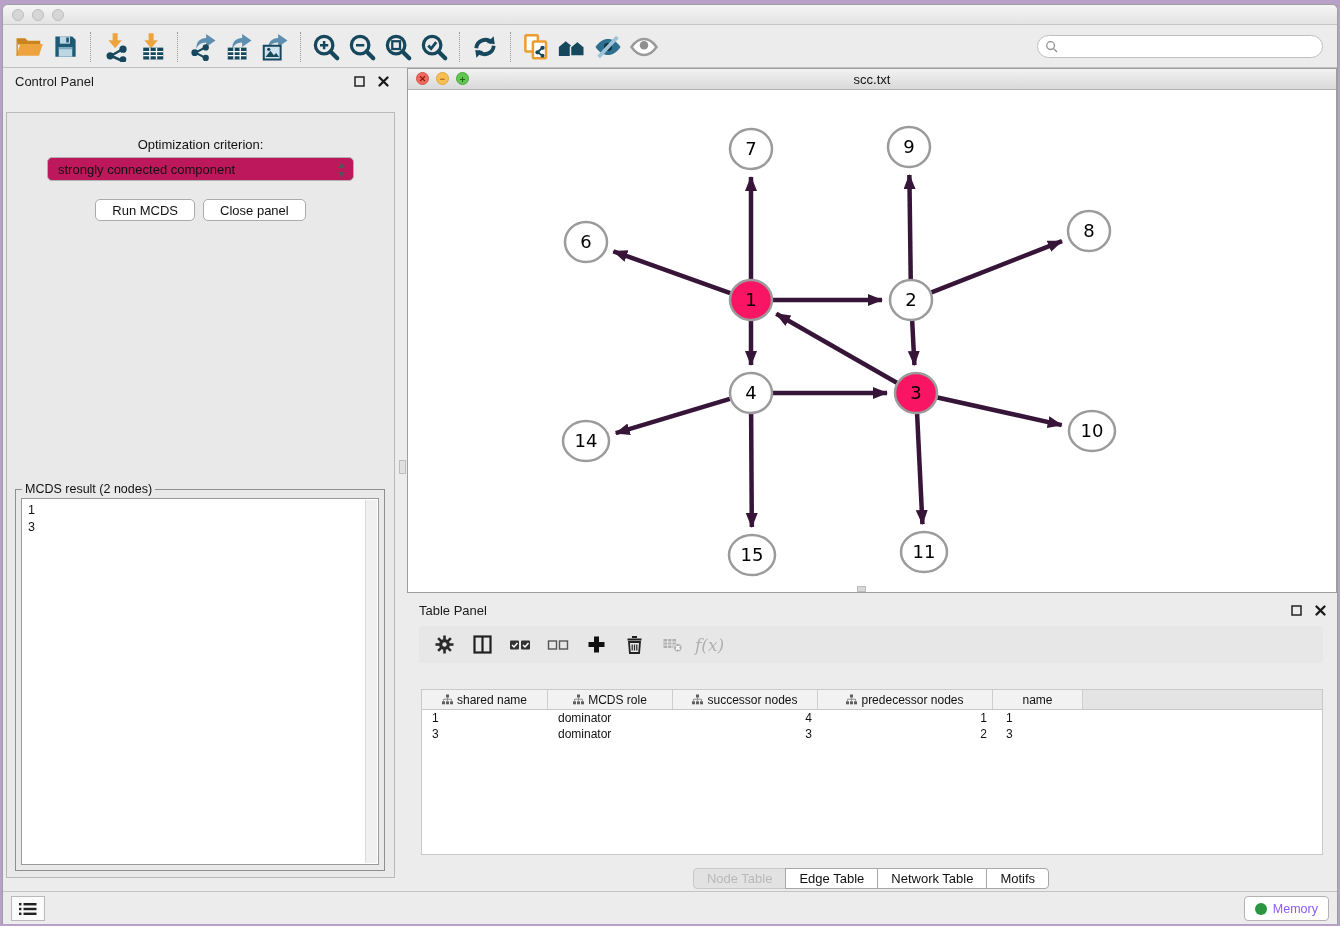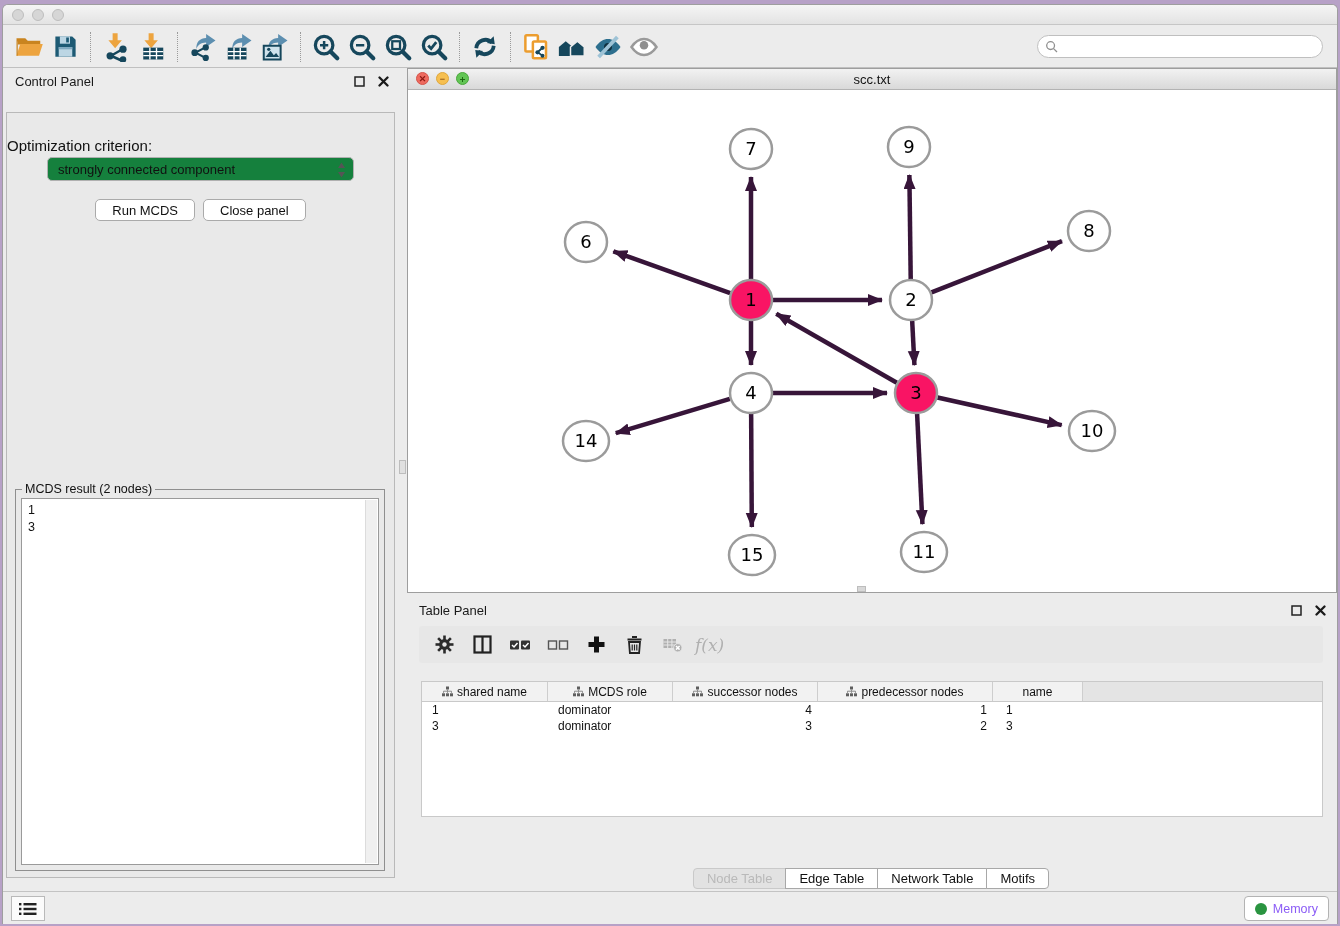--- a/index.html
+++ b/index.html
@@ -42,22 +42,22 @@
               font-family:"Liberation Sans", sans-serif; }
   .seg .tab:first-child { border-radius:4px 0 0 4px; margin-left:0; }
   .seg .tab:last-child { border-radius:0 4px 4px 0; }
   .seg .tab.sel { background:#e2e2e2; color:#b9b9b9; border-color:#c9c9c9; }
 
   .cp-tabs { position:absolute; top:26px; left:0; right:0; display:flex; justify-content:center; }
 
   .cp-body { position:absolute; left:3px; right:3px; top:44px; bottom:0;
              background:#e9e9e9; border:1px solid #b9b9b9; }
 
-  .opt-label { position:absolute; top:24px; left:0; right:0; font-size:15px; color:#111; }
-  .crit-select { position:absolute; top:44px; left:40px; right:40px; height:24px; background:#15803d;
+  .opt-label { position:absolute; top:24px; left:0; right:0; text-align:center; font-size:13px; color:#111; }
+  .crit-select { position:absolute; top:44px; left:40px; right:40px; height:24px; background:#be185d;
                  border:1px solid #b0b0b0; border-radius:5px; font-size:13px; color:#111;
                  display:flex; align-items:center; padding-left:10px; cursor:default; }
   .crit-select .stepper { position:absolute; right:7px; top:4px; }
   .cp-buttons { position:absolute; top:86px; left:0; right:0; display:flex; justify-content:center; gap:8px; }
   .pushbtn { height:22px; padding:0 16px; background:#fff; border:1px solid #aaa; border-radius:5px;
              font-size:13px; color:#111; cursor:default; font-family:"Liberation Sans", sans-serif; }
 
   .result-box { position:absolute; left:8px; right:9px; top:376px; bottom:6px;
                 border:1px solid #8f8f8f; }
   .result-legend { position:absolute; top:-8px; left:6px; background:#e9e9e9; padding:0 3px;
@@ -88,21 +88,21 @@
   .hthumb { position:absolute; left:449px; bottom:0; width:9px; height:6px; background:#d8d8d8;
             border:1px solid #bdbdbd; }
 
   
   .tpanel { position:absolute; left:404px; top:592px; right:2px; bottom:35px; background:#ececec; }
   .tp-toolbar { position:absolute; left:12px; right:12px; top:29px; height:37px; background:#e7e7e7;
                 border-radius:3px; display:flex; align-items:center; gap:8px; padding-left:10px; }
   .tp-toolbar .tbtn { width:30px; height:30px; }
   .fx { font-family:"DejaVu Serif", serif; font-style:italic; color:#b0b0b0; font-size:17px; }
 
-  .tp-table { position:absolute; left:14px; right:12px; top:84px; height:136px; background:#fff;
+  .tp-table { position:absolute; left:14px; right:12px; top:92px; height:166px; background:#fff;
               border:1px solid #c9c9c9; }
   .tp-header { display:grid; grid-template-columns:126px 125px 145px 175px 90px 1fr; height:20px;
                border-bottom:1px solid #c9c9c9; background:#f2f2f2; }
   .th { display:flex; align-items:center; justify-content:center; gap:4px; font-size:12px; color:#111;
         border-right:1px solid #cecece; overflow:hidden; white-space:nowrap; }
   .th.filler { background:#e4e4e4; border-right:none; }
   .tp-row { display:grid; grid-template-columns:126px 125px 145px 175px 90px 1fr; height:16px;
             font-size:12px; color:#111; align-items:center; }
   .td { overflow:hidden; white-space:nowrap; }
   .td.l { padding-left:10px; text-align:left; }

